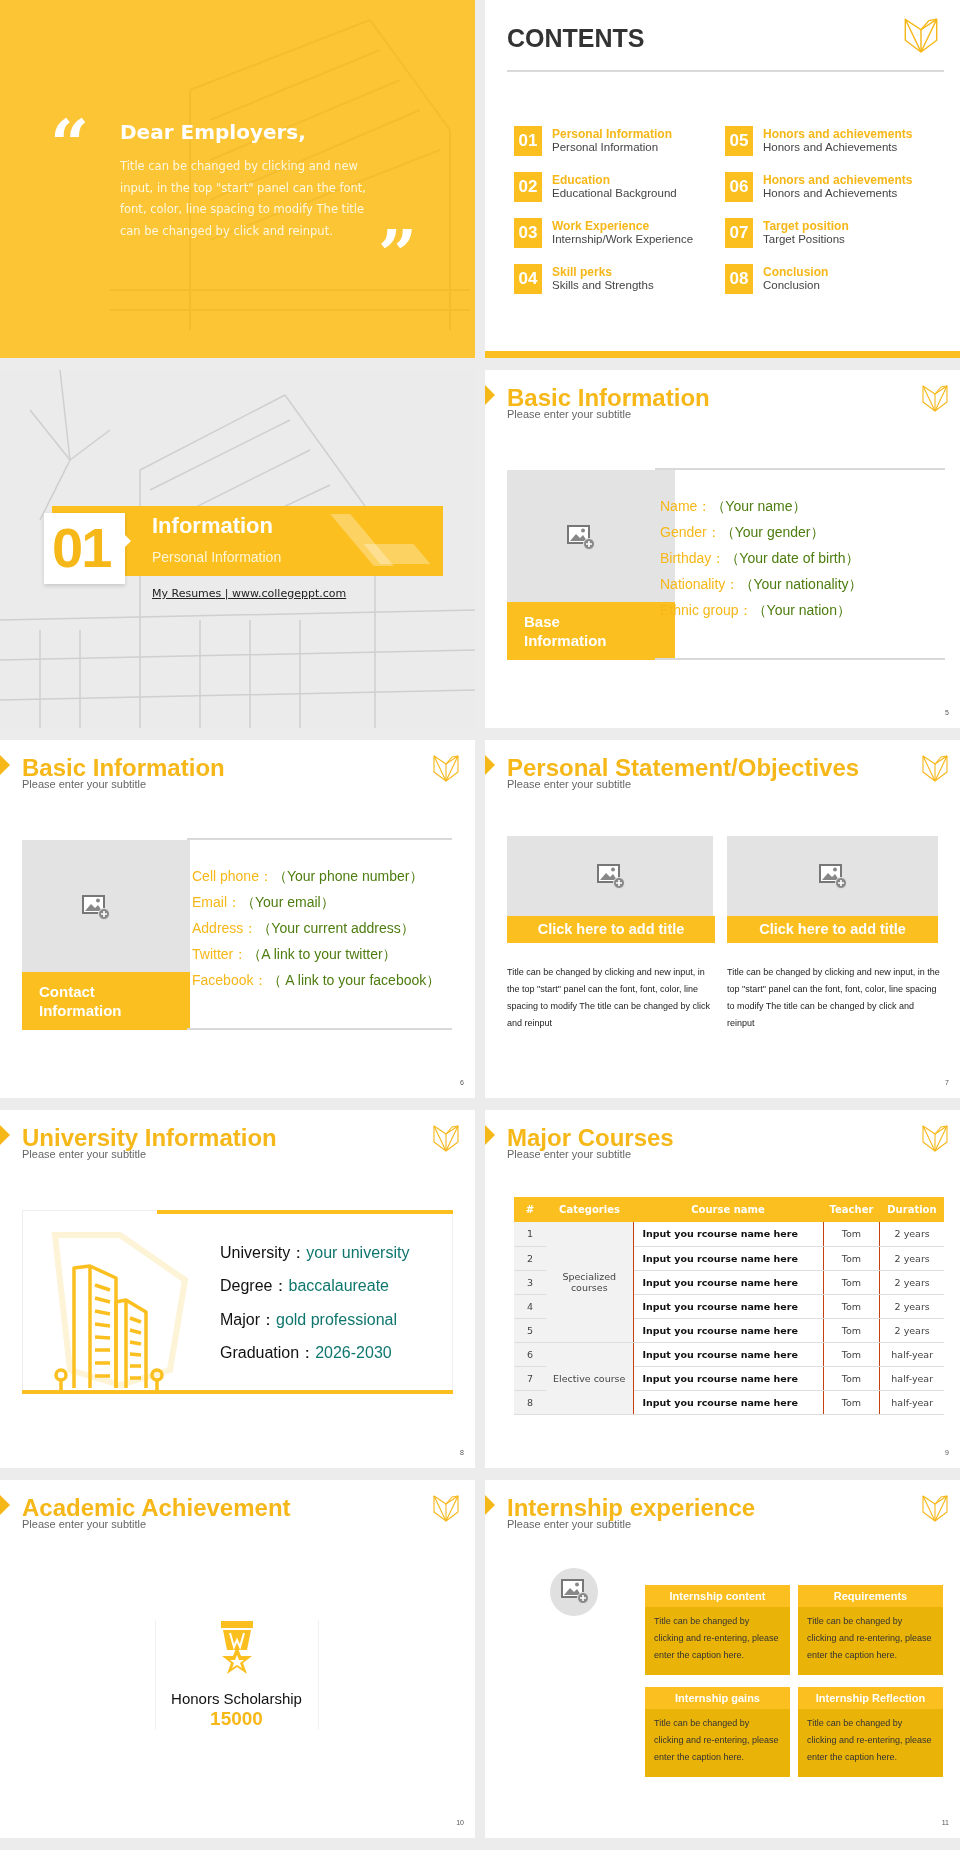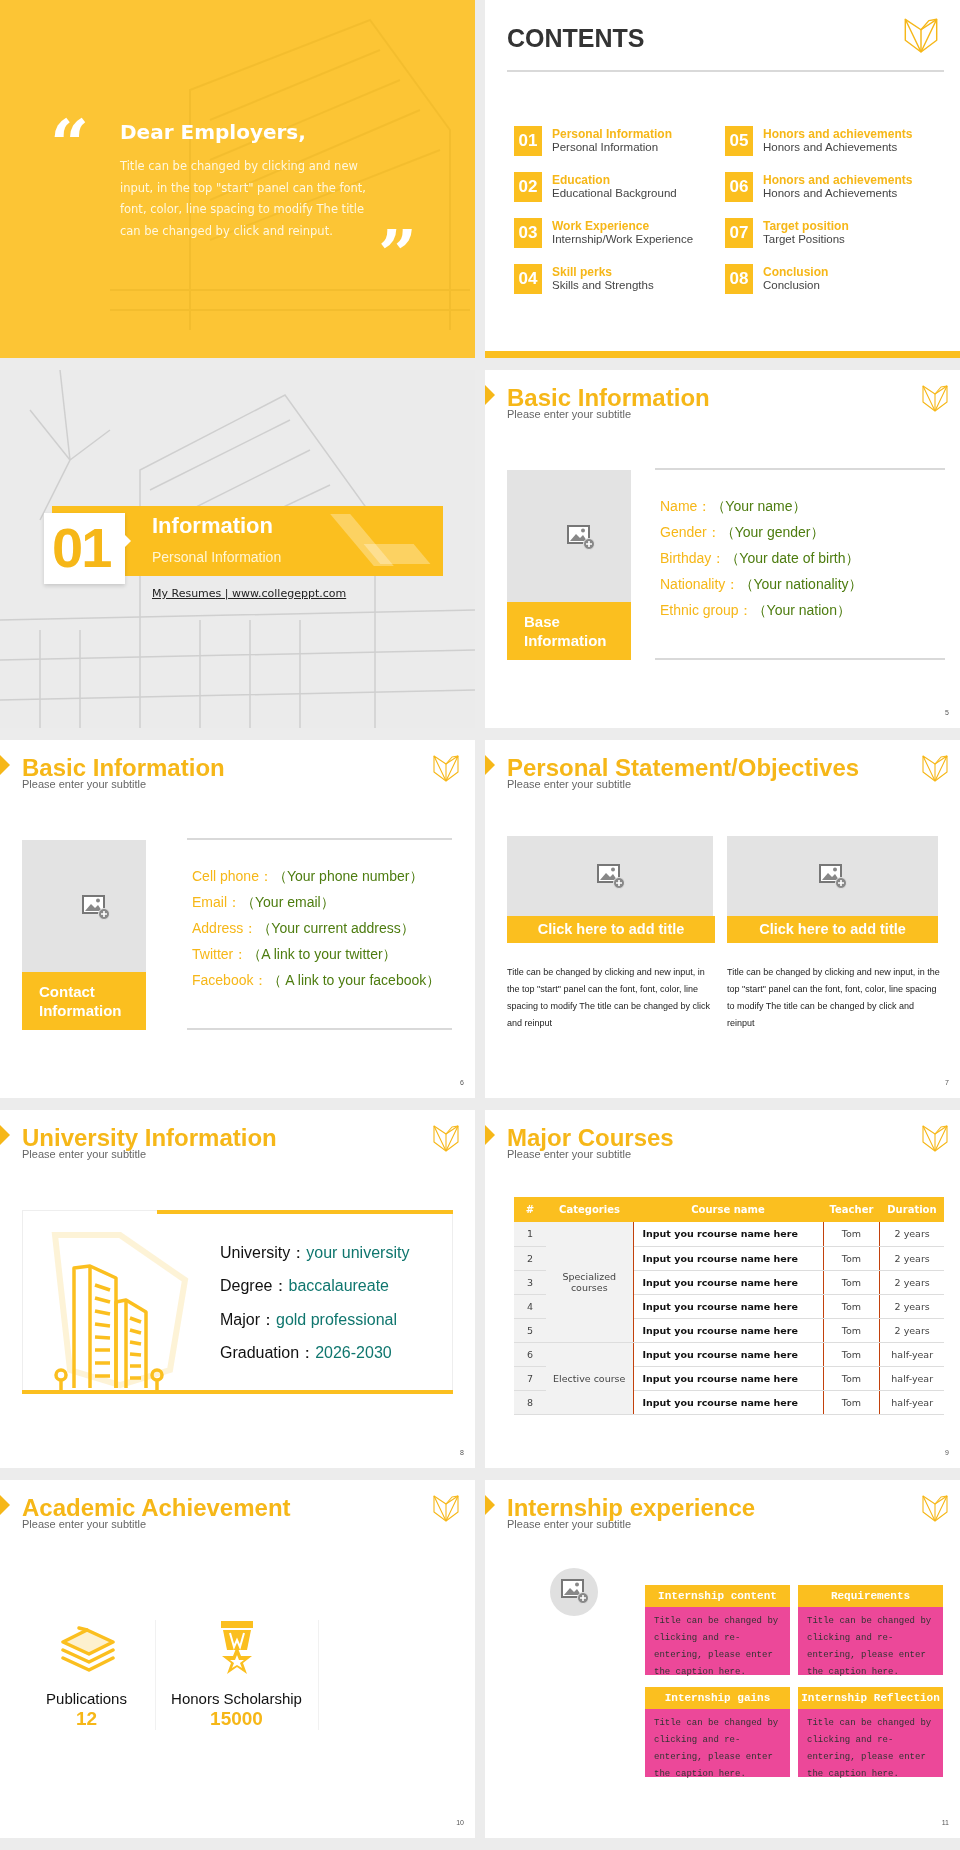--- a/index.html
+++ b/index.html
@@ -41,21 +41,21 @@
   .sec-band { position: absolute; left: 52px; top: 136px; width: 391px; height: 70px; background: #fbbf1f; }
   .sec-band .stripe { position: absolute; background: rgba(255,255,255,.3); transform: skewX(40deg); }
   .sec-num-box { position: absolute; left: 44px; top: 143px; width: 81px; height: 71px; background: #fff; box-shadow: 0 2px 4px rgba(0,0,0,.15); }
   .sec-num-box::after { content: ""; position: absolute; right: -6px; top: 22px; border-top: 6px solid transparent; border-bottom: 6px solid transparent; border-left: 6px solid #fff; }
   .sec-num { position: absolute; left: 8px; top: 2px; font-size: 56px; font-weight: bold; color: #f6b718; letter-spacing: -2px; }
   .sec-title { position: absolute; left: 152px; top: 143px; font-size: 22px; font-weight: bold; color: #fff; }
   .sec-sub { position: absolute; left: 152px; top: 179px; font-size: 14px; color: #fff6d5; }
   .sec-foot { position: absolute; left: 152px; top: 217px; font-size: 11px; color: #222; font-family: "DejaVu Sans", sans-serif; text-decoration: underline; }
 
   
-  .photo-card { position: absolute; left: 22px; top: 100px; width: 124px; height: 190px; background: #e3e3e3; }
+  .photo-card { position: absolute; left: 22px; top: 100px; width: 168px; height: 190px; background: #e3e3e3; }
   .photo-card .cap { position: absolute; left: 0; bottom: 0; width: 100%; height: 58px; background: #fbbf1f; color: #fff; font-weight: bold; font-size: 15px; line-height: 19px; padding: 10px 17px; }
   .img-icon { position: absolute; width: 28px; height: 26px; }
   .info-lines { position: absolute; left: 170px; top: 98px; width: 290px; height: 192px; border-top: 2px solid #d9d9d9; border-bottom: 2px solid #d9d9d9; margin-left: 20px; }
   .info-row { position: absolute; left: 5px; font-size: 14px; white-space: nowrap; }
   .info-row .lab { color: #f6b718; }
   .info-row .val { color: #4d7c0f; margin-top: 28px; }
 
   
   .stmt-card { position: absolute; top: 96px; width: 211px; height: 80px; background: #e3e3e3; }
   .stmt-btn { position: absolute; top: 176px; height: 27px; background: #fbbf1f; color: #fff; font-weight: bold; font-size: 14.5px; text-align: center; line-height: 27px; }
@@ -82,21 +82,21 @@
   .ach .ic { width: 56px; height: 56px; margin: 0 auto 14px; display: block; }
   .ach .lab { font-size: 15px; color: #111; }
   .ach .val { font-size: 19px; font-weight: bold; color: #f6b718; margin-top: 1px; }
   .vsep { position: absolute; top: 140px; width: 1px; height: 110px; background: #f1f1f1; }
 
   
   .comp { position: absolute; left: 27px; top: 105px; width: 125px; height: 192px; background: #f2f2f2; }
   .comp-circle { position: absolute; left: 65px; top: 88px; width: 48px; height: 48px; border-radius: 50%; background: #e0e0e0; }
   .comp-name { position: absolute; left: 0; top: 62px; width: 100%; text-align: center; font-size: 11.5px; font-weight: bold; color: #222; font-family: "DejaVu Sans", sans-serif; }
   .comp-text { position: absolute; left: 17px; top: 88px; width: 100px; font-size: 9px; line-height: 17px; color: #333; }
-  .ibox { position: absolute; width: 145px; height: 90px; background: #ec4899; font-family: Liberation Mono, monospace; }
+  .ibox { position: absolute; width: 145px; height: 90px; background: #eab308; }
   .ibox .hd { height: 22px; background: #fbbf1f; color: #fff; font-weight: bold; font-size: 11px; text-align: center; line-height: 22px; }
   .ibox .bd { padding: 6px 9px; font-size: 9px; line-height: 17px; color: #333; }
 </style>
 </head>
 <body>
 
 <svg width="0" height="0" style="position:absolute">
   <defs>
     <symbol id="logo-sym" viewBox="0 0 26 28">
       <g fill="none" stroke="#f6b718" stroke-width="1.1" stroke-linejoin="round">
@@ -381,32 +381,20 @@
 </section>
 
 <section class="slide c0 r4">
   <div class="arrow"></div>
   <div class="s-title">Academic Achievement</div>
   <div class="s-sub">Please enter your subtitle</div>
   <svg class="logo" style="right:16px">
       <use href="#logo-sym"></use>
     </svg>
 
-  <div class="ach" style="left:14px">
-    <svg class="ic" viewBox="0 0 56 56">
-      <g fill="none" stroke="#fbbf1f" stroke-width="3.5" stroke-linejoin="round" stroke-linecap="round">
-        <path d="M4 22 L30 34 L54 22 L28 10 Z" fill="#fdf1cf"></path>
-        <path d="M4 30 L30 42 L54 30"></path>
-        <path d="M4 38 L30 50 L54 38"></path>
-        <path d="M20 8 L28 10"></path>
-      </g>
-    </svg>
-    <div class="lab">Publications</div>
-    <div class="val">12</div>
-  </div>
   <div class="vsep" style="left:155px"></div>
   <div class="ach" style="left:164px">
     <svg class="ic" viewBox="0 0 56 56">
       <rect x="12" y="1" width="32" height="7" fill="#fbbf1f"></rect>
       <path d="M14 10 L42 10 L38 30 L18 30 Z" fill="#fbbf1f"></path>
       <path d="M21 13 L25 27 L28 20 L31 27 L35 13" fill="none" stroke="#fff" stroke-width="2"></path>
       <path d="M28 26 L32 36 L43 36 L34 43 L38 54 L28 47 L18 54 L22 43 L13 36 L24 36 Z" fill="#fbbf1f"></path>
       <path d="M28 35 L30 40 L35 40 L31 43 L33 48 L28 45 L23 48 L25 43 L21 40 L26 40 Z" fill="#fff"></path>
     </svg>
     <div class="lab">Honors Scholarship</div>

